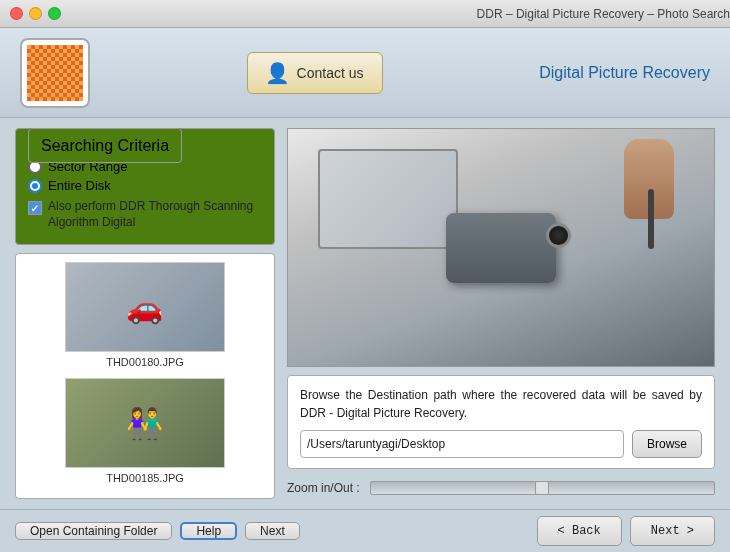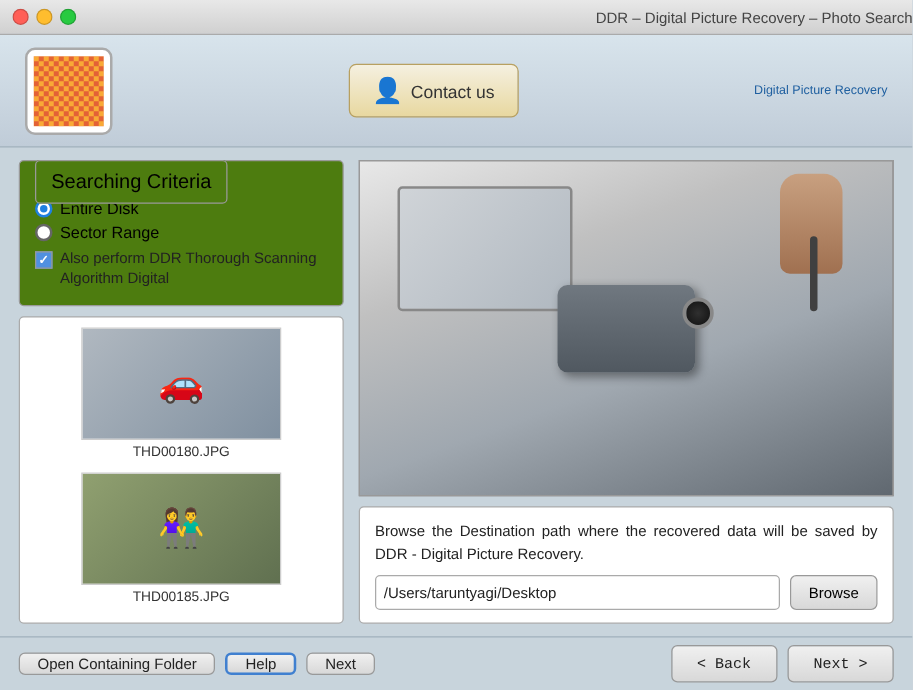--- a/index.html
+++ b/index.html
@@ -97,21 +97,21 @@
       text-align: right;
     }
     .ddr-title {
       font-size: 42px;
       font-weight: bold;
       color: #e06010;
       line-height: 1;
       font-style: italic;
     }
     .ddr-subtitle {
-      font-size: 10px;
+      font-size: 16px;
       color: #2060a0;
       font-weight: 500;
     }
 
     
     .body-area {
       display: flex;
       flex: 1;
       padding: 10px 15px;
       gap: 12px;
@@ -458,26 +458,26 @@
   </div>
 
   <div class="body-area">
 
     <div class="left-panel">
 
       <div class="search-criteria-box">
         <span class="search-criteria-box legend">Searching Criteria</span>
         <div class="radio-group">
           <div class="radio-item">
+            <div class="radio-circle"></div>
+            <span>Sector Range</span>
+          </div>
+          <div class="radio-item">
             <div class="radio-circle selected"></div>
             <span>Entire Disk</span>
-          </div>
-          <div class="radio-item">
-            <div class="radio-circle"></div>
-            <span>Sector Range</span>
           </div>
         </div>
         <div class="checkbox-row">
           <div class="checkbox-sq"></div>
           <span class="checkbox-label">Also perform DDR Thorough Scanning Algorithm Digital</span>
         </div>
       </div>
 
       <div class="thumbnail-list">
         <div class="thumb-item">
@@ -506,20 +506,24 @@
       </div>
 
       <div class="info-box">
         <div class="info-text">Browse the Destination path where the recovered data will be saved by DDR - Digital Picture Recovery.</div>
         <div class="path-row">
           <input class="path-input" type="text" value="/Users/taruntyagi/Desktop" style="">
           <button class="browse-btn">Browse</button>
         </div>
       </div>
 
+      <div class="zoom-row">
+        <span class="zoom-label">Zoom in/Out :</span>
+        <input class="zoom-slider" type="range" min="0" max="100" value="50" style="">
+      </div>
 
     </div>
   </div>
 
   <div class="bottom-bar">
     <div class="bottom-left">
       <button class="action-btn">Open Containing Folder</button>
       <button class="action-btn blue-border">Help</button>
       <button class="action-btn">Next</button>
     </div>

